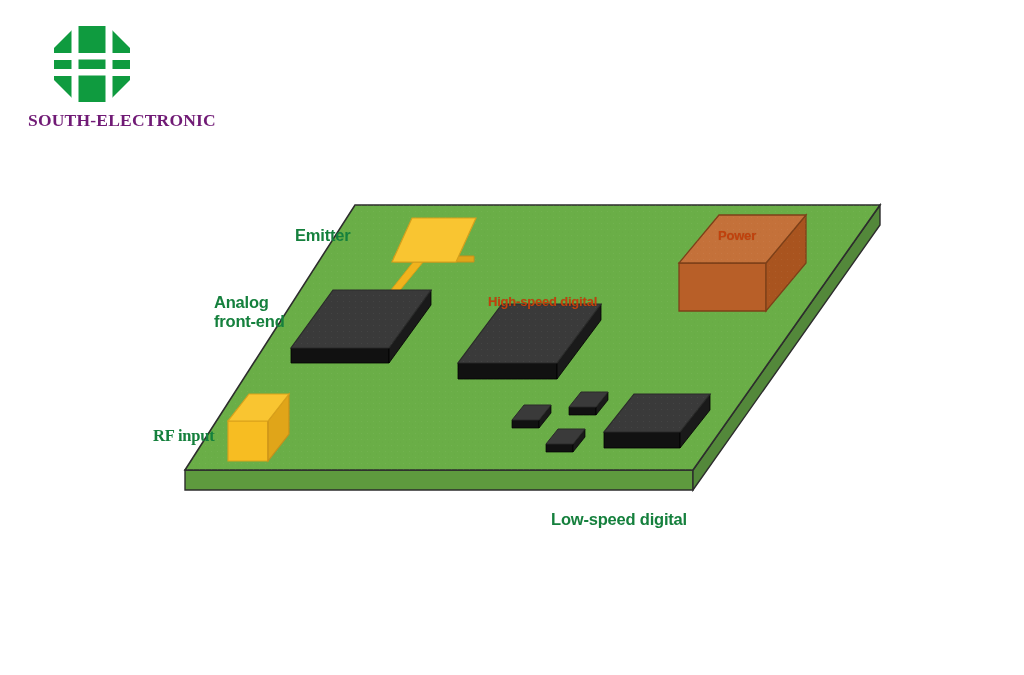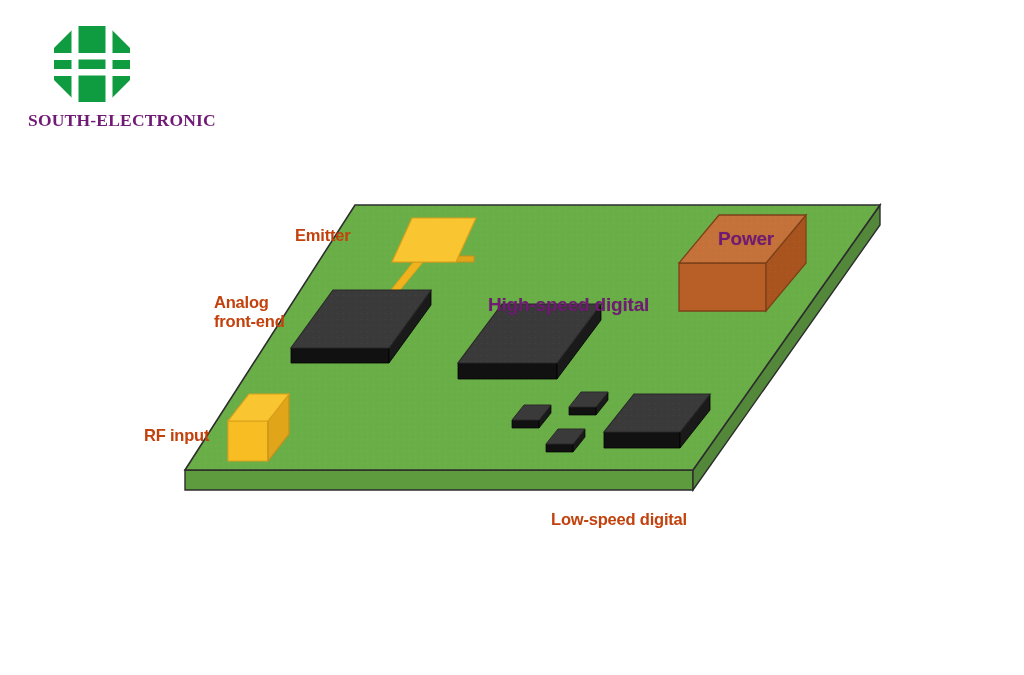--- a/index.html
+++ b/index.html
@@ -61,34 +61,34 @@
 
   
   .lbl {
     position: absolute;
     font-family: "Liberation Sans", sans-serif;
     font-weight: bold;
     white-space: nowrap;
     line-height: 1.18;
   }
   .lbl-dark {
-    color: #c2410c;
+    color: #15803d;
     font-size: 16.5px;
     letter-spacing: -0.2px;
   }
   .lbl-light {
-    color: #701a75;
-    font-size: 19px;
+    color: #c2410c;
+    font-size: 13px;
     letter-spacing: -0.2px;
     text-shadow: 0 0 1px rgba(0,0,0,0.18);
   }
 
   #label-emitter      { left: 295px; top: 226px; }
   #label-analog       { left: 214px; top: 293px; width: 96px; }
-  #label-rf-input     { left: 144px; top: 426px; }
+  #label-rf-input     { left: 153px; top: 426px; font-family: Liberation Serif, serif; }
   #label-highspeed    { left: 488px; top: 294px; }
   #label-power        { left: 718px; top: 228px; }
   #label-lowspeed     { left: 551px; top: 498px; margin-top: 12px; }
 </style>
 </head>
 <body>
 
 <div id="brand">
   <div id="brand-mark">
     <svg width="80" height="80" viewBox="0 0 80 80" aria-hidden="true">

